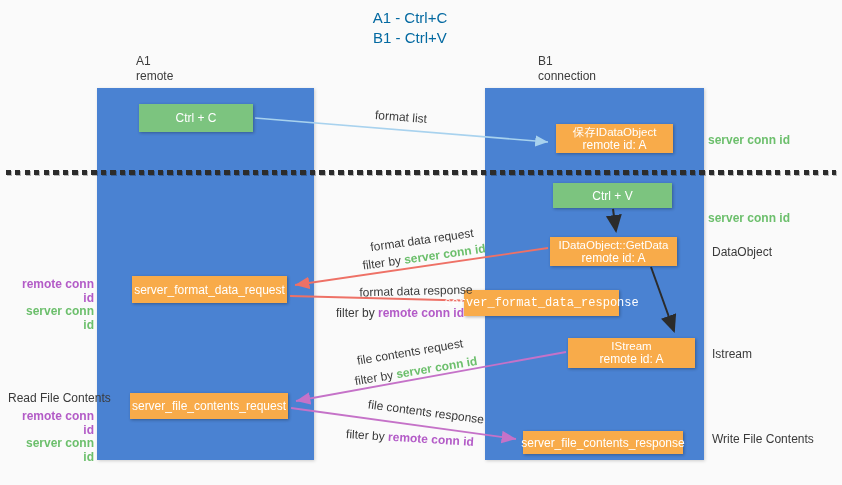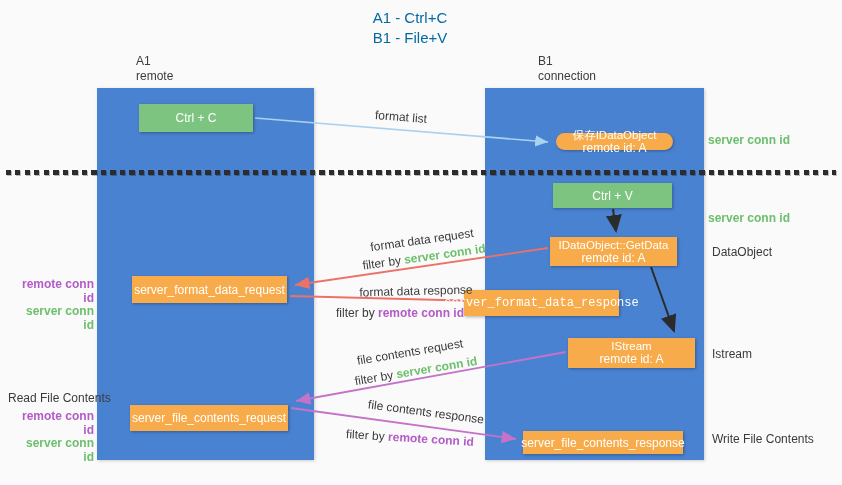--- a/index.html
+++ b/index.html
@@ -44,27 +44,27 @@
     align-items: center; justify-content: center;
     color: #ffffff; text-align: center;
     box-shadow: 1px 1px 3px rgba(0,0,0,0.3);
   }
   .node.green { background: #7cc47f; font-size: 12px; }
   .node.orange { background: #f8ab4a; font-size: 12px; }
   .node .l2 { font-size: 12px; }
   .node .l1 { font-size: 11.5px; }
 
   .n-ctrl-c   { left: 139px; top: 104px; width: 114px; height: 28px; }
-  .n-save-obj { left: 556px; top: 133px; width: 117px; height: 17px; line-height: 13px; border-radius: 10px; }
+  .n-save-obj { left: 556px; top: 124px; width: 117px; height: 29px; line-height: 13px; }
   .n-ctrl-v   { left: 553px; top: 183px; width: 119px; height: 25px; }
   .n-getdata  { left: 550px; top: 237px; width: 127px; height: 29px; line-height: 13px; }
   .n-fmt-req  { left: 132px; top: 276px; width: 155px; height: 27px; }
   .n-fmt-resp { left: 464px; top: 290px; width: 155px; height: 26px; font-family: Liberation Mono, monospace; }
   .n-istream  { left: 568px; top: 338px; width: 127px; height: 30px; line-height: 13.5px; }
-  .n-file-req { left: 130px; top: 393px; width: 158px; height: 26px; margin-top: 12px; }
+  .n-file-req { left: 130px; top: 393px; width: 158px; height: 26px; }
   .n-file-resp{ left: 523px; top: 431px; width: 160px; height: 23px; }
 
   .arrows { position: absolute; left: 0; top: 0; width: 842px; height: 485px; pointer-events: none; }
 
   .alabel {
     position: absolute; white-space: nowrap;
     font-size: 12px; color: #3b3b3b;
     transform: translate(-50%, -50%);
   }
   .side-label { position: absolute; white-space: nowrap; font-size: 12px; color: #3a3a3a; }
@@ -72,21 +72,21 @@
   .purple-text { color: #b35bc7; font-weight: bold; }
   .left-ids { position: absolute; left: 12px; width: 82px; text-align: right; font-size: 12px; line-height: 13.5px; }
 </style>
 </head>
 <body>
 
 <div class="canvas">
 
   <div class="title">
     <div>A1 - Ctrl+C</div>
-    <div>B1 - File+V</div>
+    <div>B1 - Ctrl+V</div>
   </div>
 
   <div class="col-header left">
     <div>A1</div>
     <div>remote</div>
   </div>
   <div class="col-header right">
     <div>B1</div>
     <div>connection</div>
   </div>

